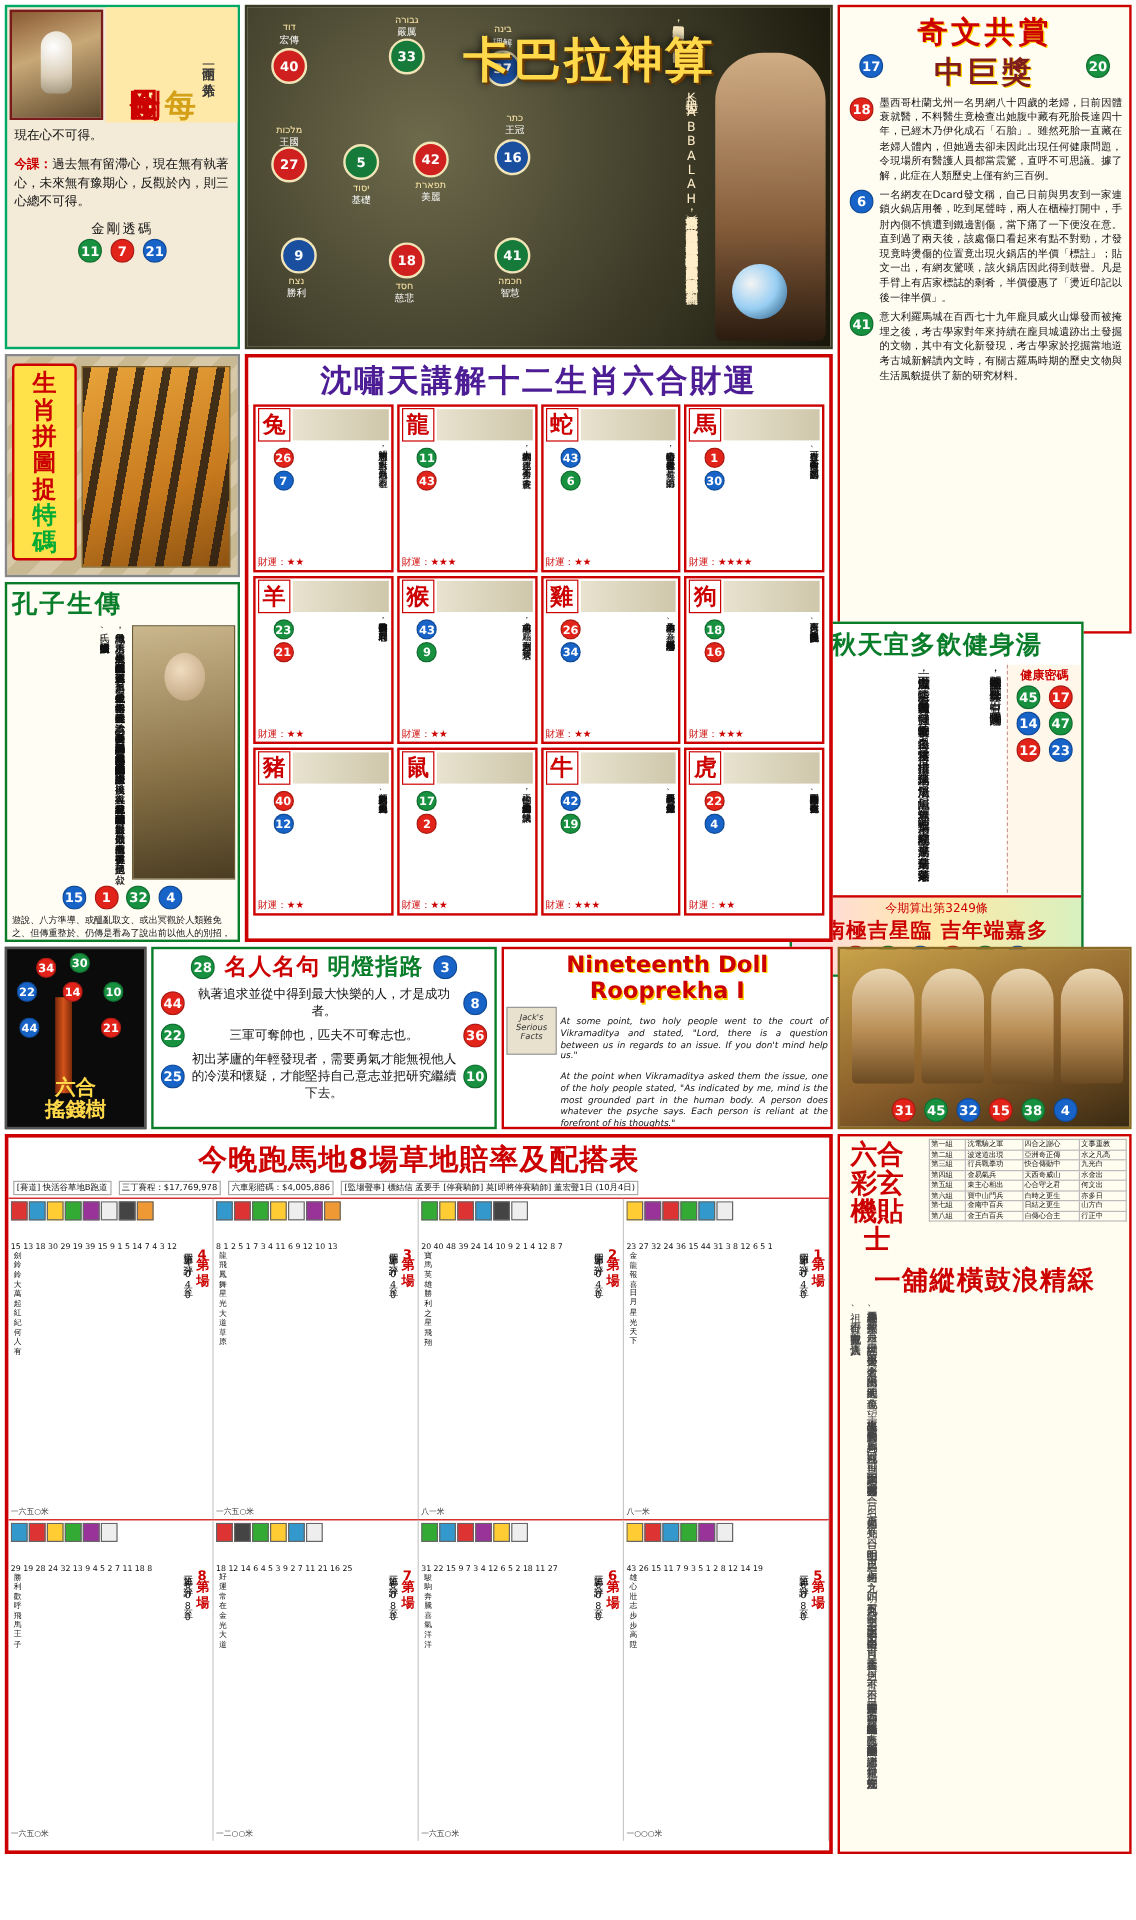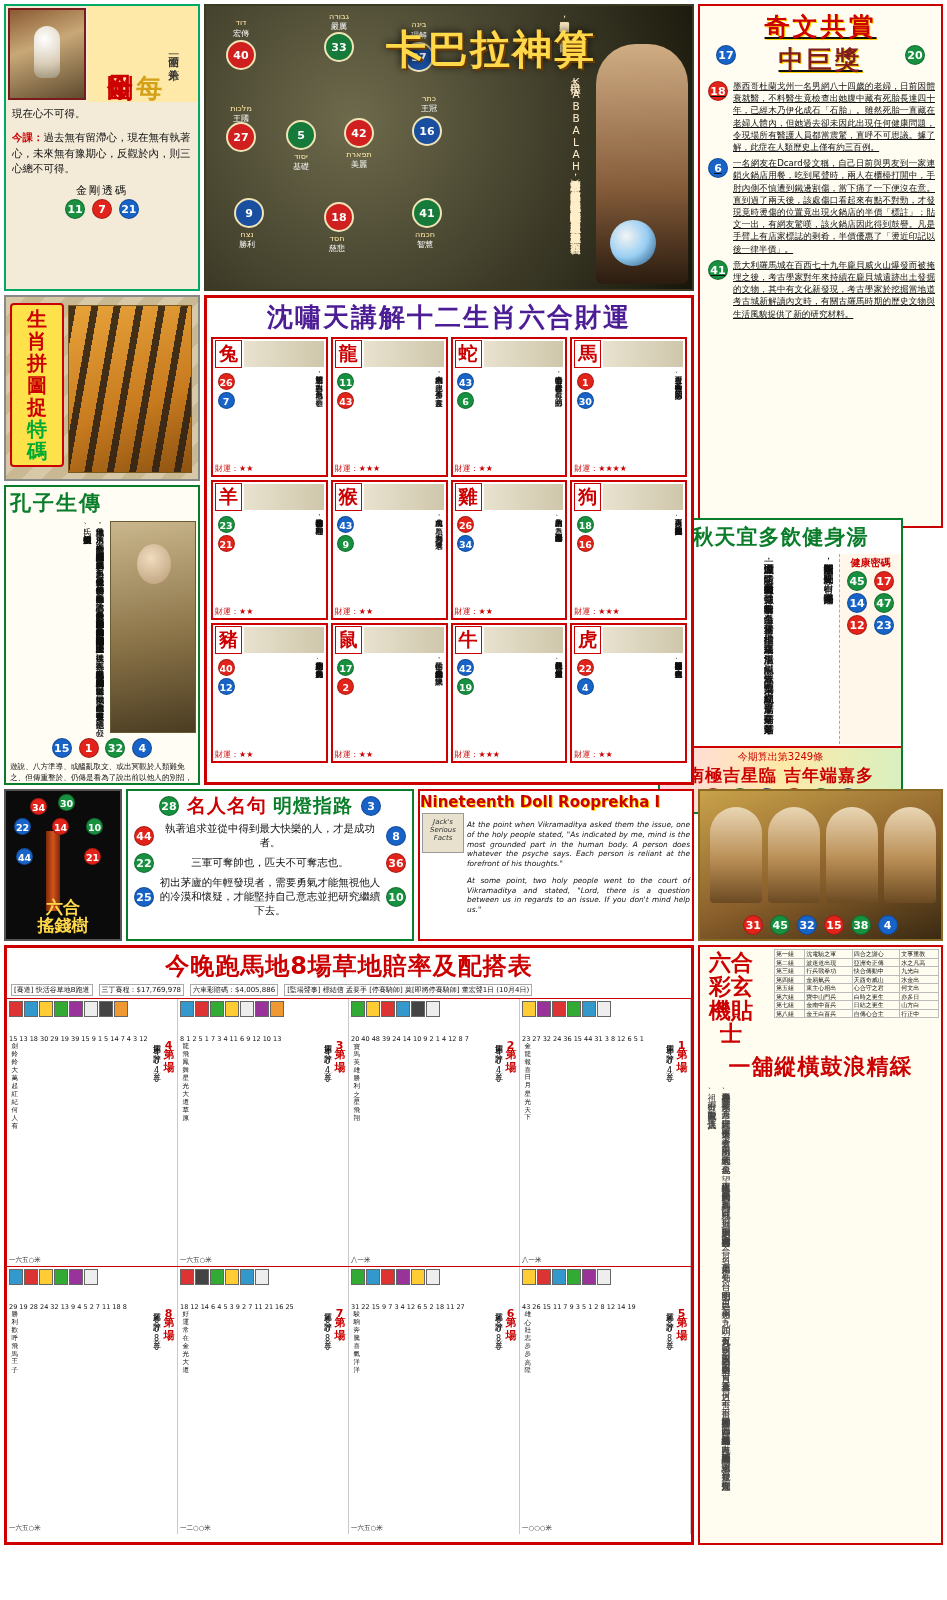--- a/index.html
+++ b/index.html
@@ -79,21 +79,21 @@
     position:absolute; right:4px; top:38px; width:92px; height:240px;
     background:linear-gradient(180deg,#d9b48a,#8a5f3c 60%,#2b1c10);
     border-radius:40px 40px 6px 6px; opacity:.95;
   }
   #kab .lady:after {
     content:""; position:absolute; left:14px; bottom:18px; width:46px; height:46px;
     border-radius:50%; background:radial-gradient(circle at 35% 35%,#fff,#9fd8ff 50%,#1b4f7a);
   }
 
   
-  #qiwen { left:698px; top:4px; width:245px; height:524px; background:#fffdf2; border:2px solid #c00;text-decoration:underline; }
+  #qiwen { left:698px; top:4px; width:245px; height:524px; background:#fffdf2; border:2px solid #c00; }
   #qiwen .qhead { text-align:center; padding:4px 0 2px; position:relative; }
   #qiwen .qh1 { font-size:25px; font-weight:bold; color:#c00; letter-spacing:3px;
                 text-shadow:1px 1px 0 #ffd400; }
   #qiwen .qh2 { font-size:25px; font-weight:bold; color:#7f1d1d; letter-spacing:3px;
                 text-shadow:1px 1px 0 #ffd400; }
   #qiwen .qball { position:absolute; }
   #qiwen .qbody { padding:2px 6px; font-size:8.6px; line-height:1.42; color:#111; text-align:justify; }
   #qiwen .qbody p { margin:0 0 4px 0; }
   #qiwen .para { display:flex; gap:3px; align-items:flex-start; }
   #qiwen .pball { flex:0 0 auto; }
@@ -143,21 +143,21 @@
 
   
   #zod { left:204px; top:295px; width:490px; height:490px; background:#fff; border:3px solid #c00; }
   #zod .ztitle { text-align:center; font-size:26px; font-weight:bold; color:#4c1d95;
                  letter-spacing:2px; padding:2px 12px; background:#fff; }
   #zod .zgrid { display:grid; grid-template-columns:repeat(4,1fr); gap:3px; padding:0 4px 4px; }
   .zcell { border:2px solid #c00; background:#fff; height:140px; position:relative; }
   .zcell .zh { display:flex; align-items:center; gap:2px; padding:1px 2px; }
   .zcell .zname { font-size:19px; font-weight:bold; color:#c00; border:1px solid #c00; padding:0 3px; }
   .zcell .zani { flex:1; height:26px; background:linear-gradient(90deg,#e8e2cf,#cfc7ab); }
-  .zcell .zbody { display:flex; height:84px; }
+  .zcell .zbody { display:flex; height:84px;padding-left:10px; }
   .zcell .znums { width:26px; text-align:center; padding-top:3px; }
   .zcell .zdesc { flex:1; writing-mode:vertical-rl; text-orientation:upright;
                   font-size:7.6px; line-height:1.45; padding:1px; }
   .zcell .zfoot { position:absolute; left:2px; bottom:1px; font-size:8px; color:#c00; }
   .ball.sm { width:17px; height:17px; line-height:17px; font-size:9.5px; }
 
   
   #tree { left:4px; top:789px; width:118px; height:152px; background:#0b0b0b; border:2px solid #555; }
   #tree .tball { position:absolute; }
   #tree .trunk { position:absolute; left:40px; top:40px; width:14px; height:80px;
@@ -169,21 +169,21 @@
   #famous { left:126px; top:789px; width:288px; height:152px; background:#fff; border:2px solid #0a7d2a; }
   #famous .fh { display:flex; align-items:center; justify-content:center; gap:6px; padding:2px; }
   #famous .fh .ft { font-size:19px; font-weight:bold; color:#c00; letter-spacing:1px; }
   #famous .fh .ft2 { font-size:19px; font-weight:bold; color:#0a7d2a; letter-spacing:1px; }
   #famous .frow { display:flex; align-items:center; justify-content:space-between; padding:1px 4px;
                   font-size:10.5px; }
   #famous .frow .fx { flex:1; text-align:center; }
 
   
   #doll { left:418px; top:789px; width:276px; height:152px; background:#fff; border:2px solid #c00; }
-  #doll .dh { font-size:15px; font-weight:bold; color:#c00; padding:2px 0 0;
+  #doll .dh { font-size:19px; font-weight:bold; color:#c00; text-align:center; padding:2px 0 0;
               text-shadow:1px 1px 0 #ffd400; }
   #doll .dbody { display:flex; padding:2px; gap:3px;font-style:italic; }
   #doll .dlogo { width:42px; height:40px; background:#e8e1cd; border:1px solid #999;
                  font-size:7px; text-align:center; color:#333; padding-top:4px; }
   #doll .dtxt { flex:1; font-size:7.4px; line-height:1.3; text-align:justify; }
 
   
   #sages { left:698px; top:789px; width:245px; height:152px;
            background:linear-gradient(160deg,#c9a24a,#8a5f2b 55%,#3a2a12); border:2px solid #8a6a22; }
   #sages .figs { position:absolute; left:0; top:0; width:100%; height:112px; }
@@ -615,22 +615,22 @@
       <span class="fx">初出茅廬的年輕發現者，需要勇氣才能無視他人的冷漠和懷疑，才能堅持自己意志並把研究繼續下去。</span>
       <span class="ball g">10</span>
     </div>
   </div>
 
   <div class="panel" id="doll">
     <div class="dh">Nineteenth Doll Rooprekha I</div>
     <div class="dbody">
       <div class="dlogo">Jack's Serious Facts</div>
       <div class="dtxt">
+        <p>At some point, two holy people went to the court of Vikramaditya and stated, "Lord, there is a question between us in regards to an issue. If you don't mind help us."</p>
         <p>At the point when Vikramaditya asked them the issue, one of the holy people stated, "As indicated by me, mind is the most grounded part in the human body. A person does whatever the psyche says. Each person is reliant at the forefront of his thoughts."</p>
-        <p>At some point, two holy people went to the court of Vikramaditya and stated, "Lord, there is a question between us in regards to an issue. If you don't mind help us."</p>
 
       </div>
     </div>
 
   </div>
 
   <div class="panel" id="sages">
     <div class="figs">
       <div class="fig" style="left:10px"></div>
       <div class="fig" style="left:68px"></div>

